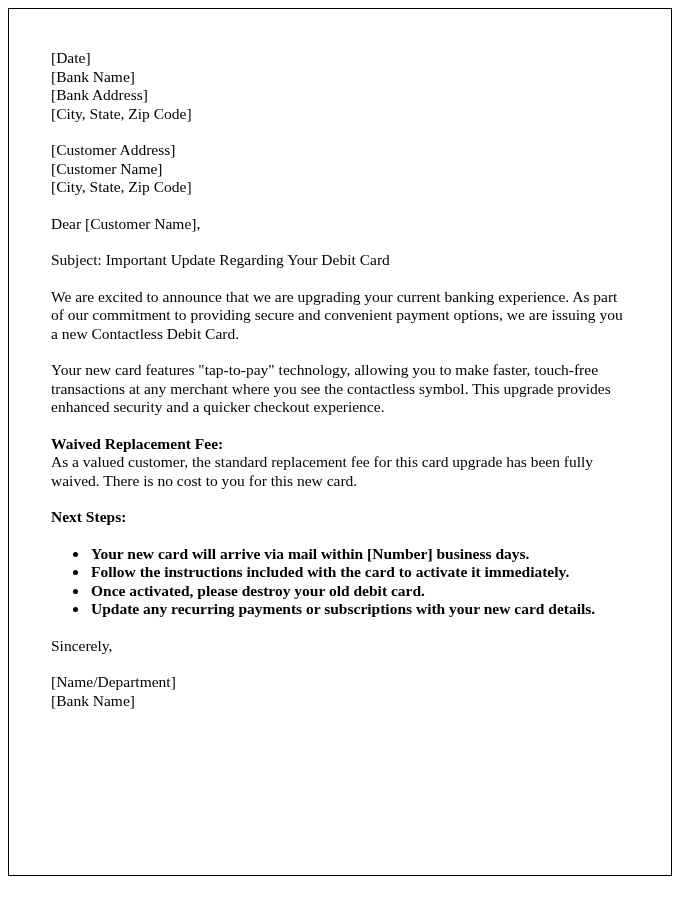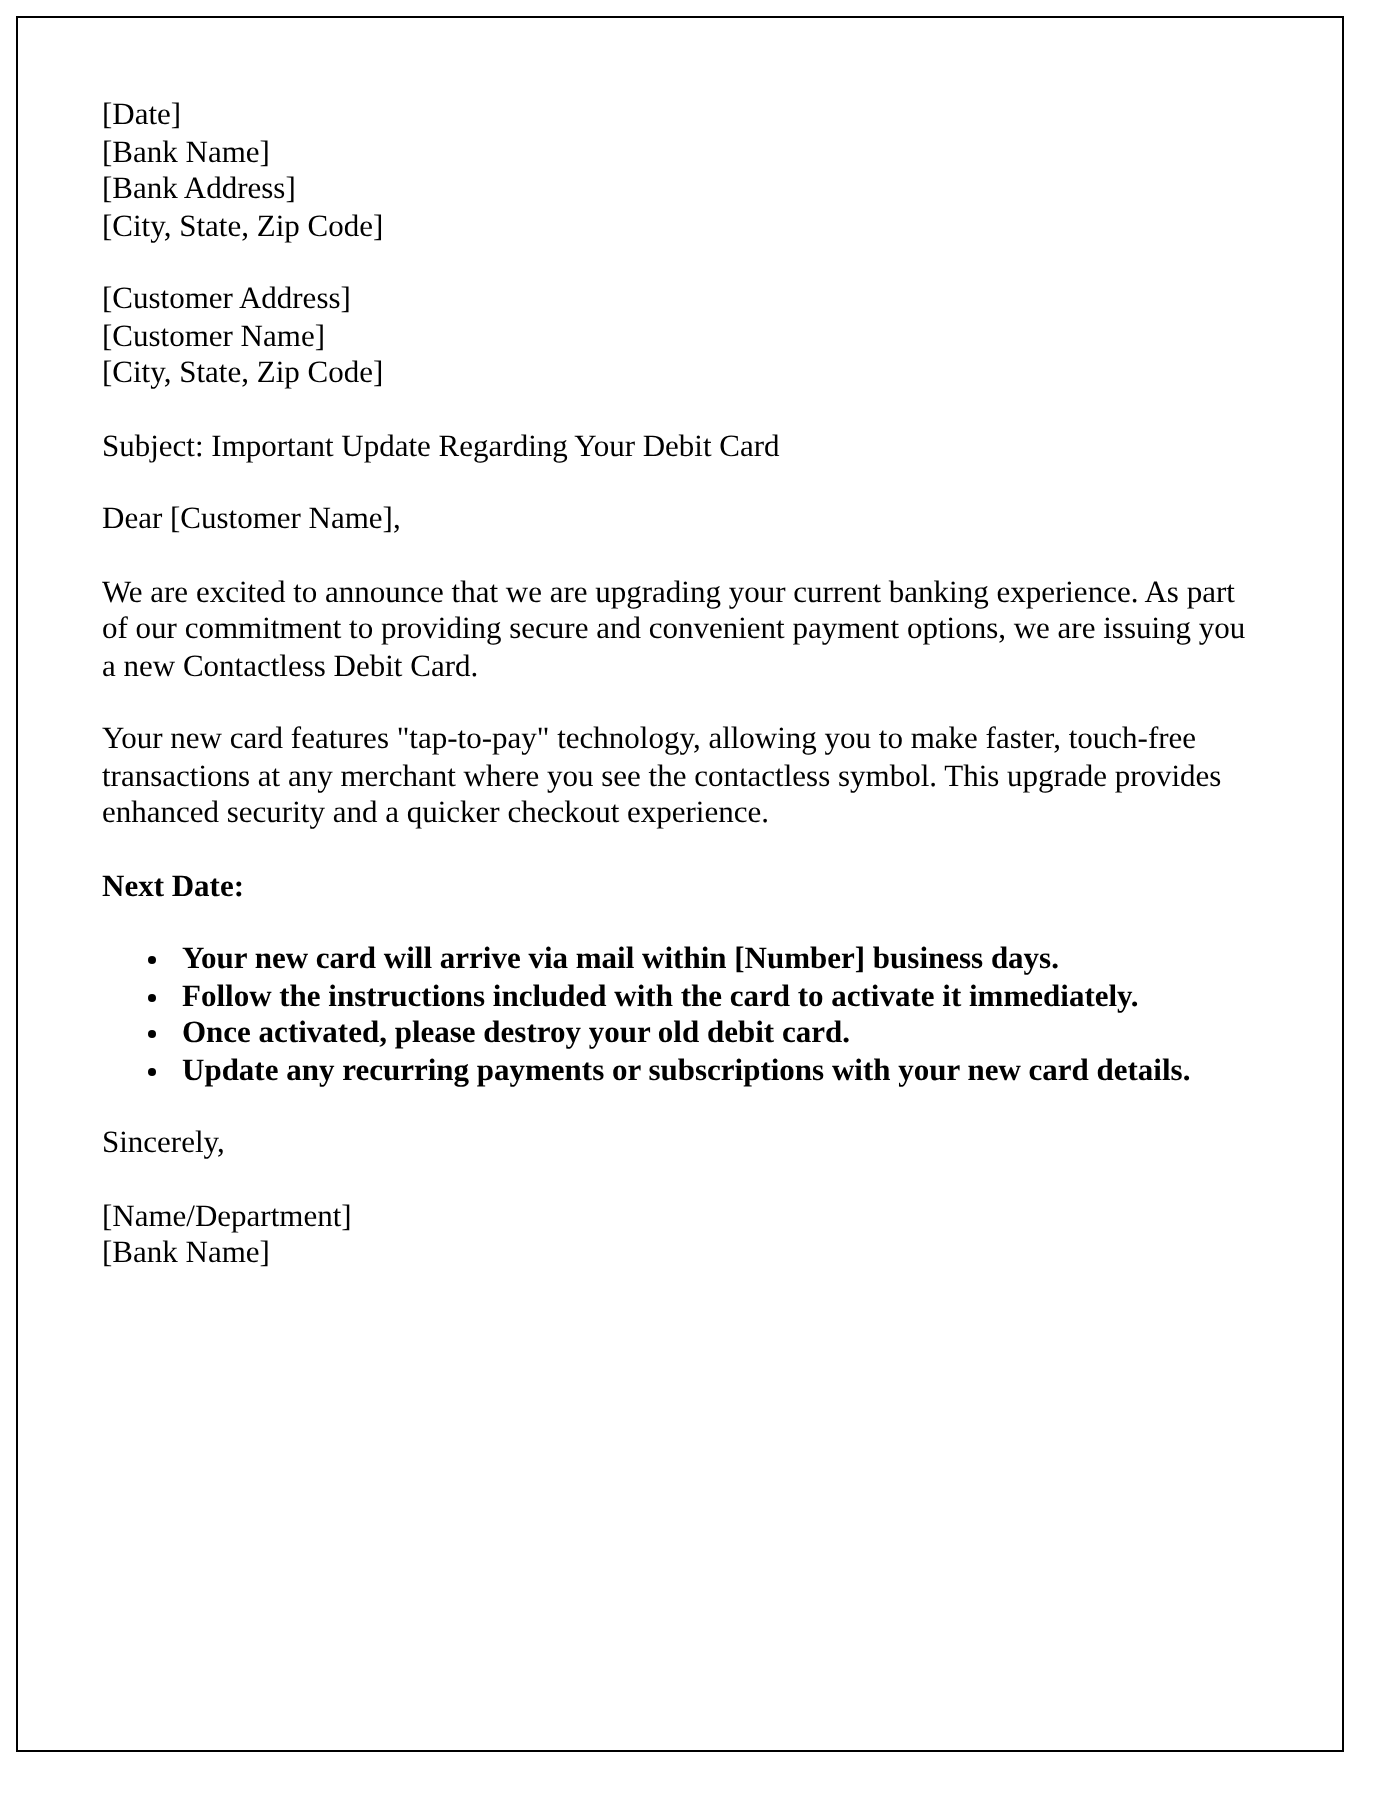--- a/index.html
+++ b/index.html
@@ -66,30 +66,31 @@
       <span class="addr-line">[Bank Address]</span>
       <span class="addr-line">[City, State, Zip Code]</span>
     </div>
 
     <div class="addr-block">
       <span class="addr-line">[Customer Address]</span>
       <span class="addr-line">[Customer Name]</span>
       <span class="addr-line">[City, State, Zip Code]</span>
     </div>
 
+    <p class="para">Dear [Customer Name],</p>
+
     <p class="para">Subject: Important Update Regarding Your Debit Card</p>
-
-    <p class="para">Dear [Customer Name],</p>
 
     <p class="para">We are excited to announce that we are upgrading your current banking experience. As part of our commitment to providing secure and convenient payment options, we are issuing you a new Contactless Debit Card.</p>
 
     <p class="para">Your new card features "tap-to-pay" technology, allowing you to make faster, touch-free transactions at any merchant where you see the contactless symbol. This upgrade provides enhanced security and a quicker checkout experience.</p>
 
+    <p class="para"><span class="bold addr-line">Waived Replacement Fee:</span><span>As a valued customer, the standard replacement fee for this card upgrade has been fully waived. There is no cost to you for this new card.</span></p>
 
-    <p class="para bold">Next Date:</p>
+    <p class="para bold">Next Steps:</p>
 
     <ul class="steps">
       <li>Your new card will arrive via mail within [Number] business days.</li>
       <li>Follow the instructions included with the card to activate it immediately.</li>
       <li>Once activated, please destroy your old debit card.</li>
       <li>Update any recurring payments or subscriptions with your new card details.</li>
     </ul>
 
 
 

